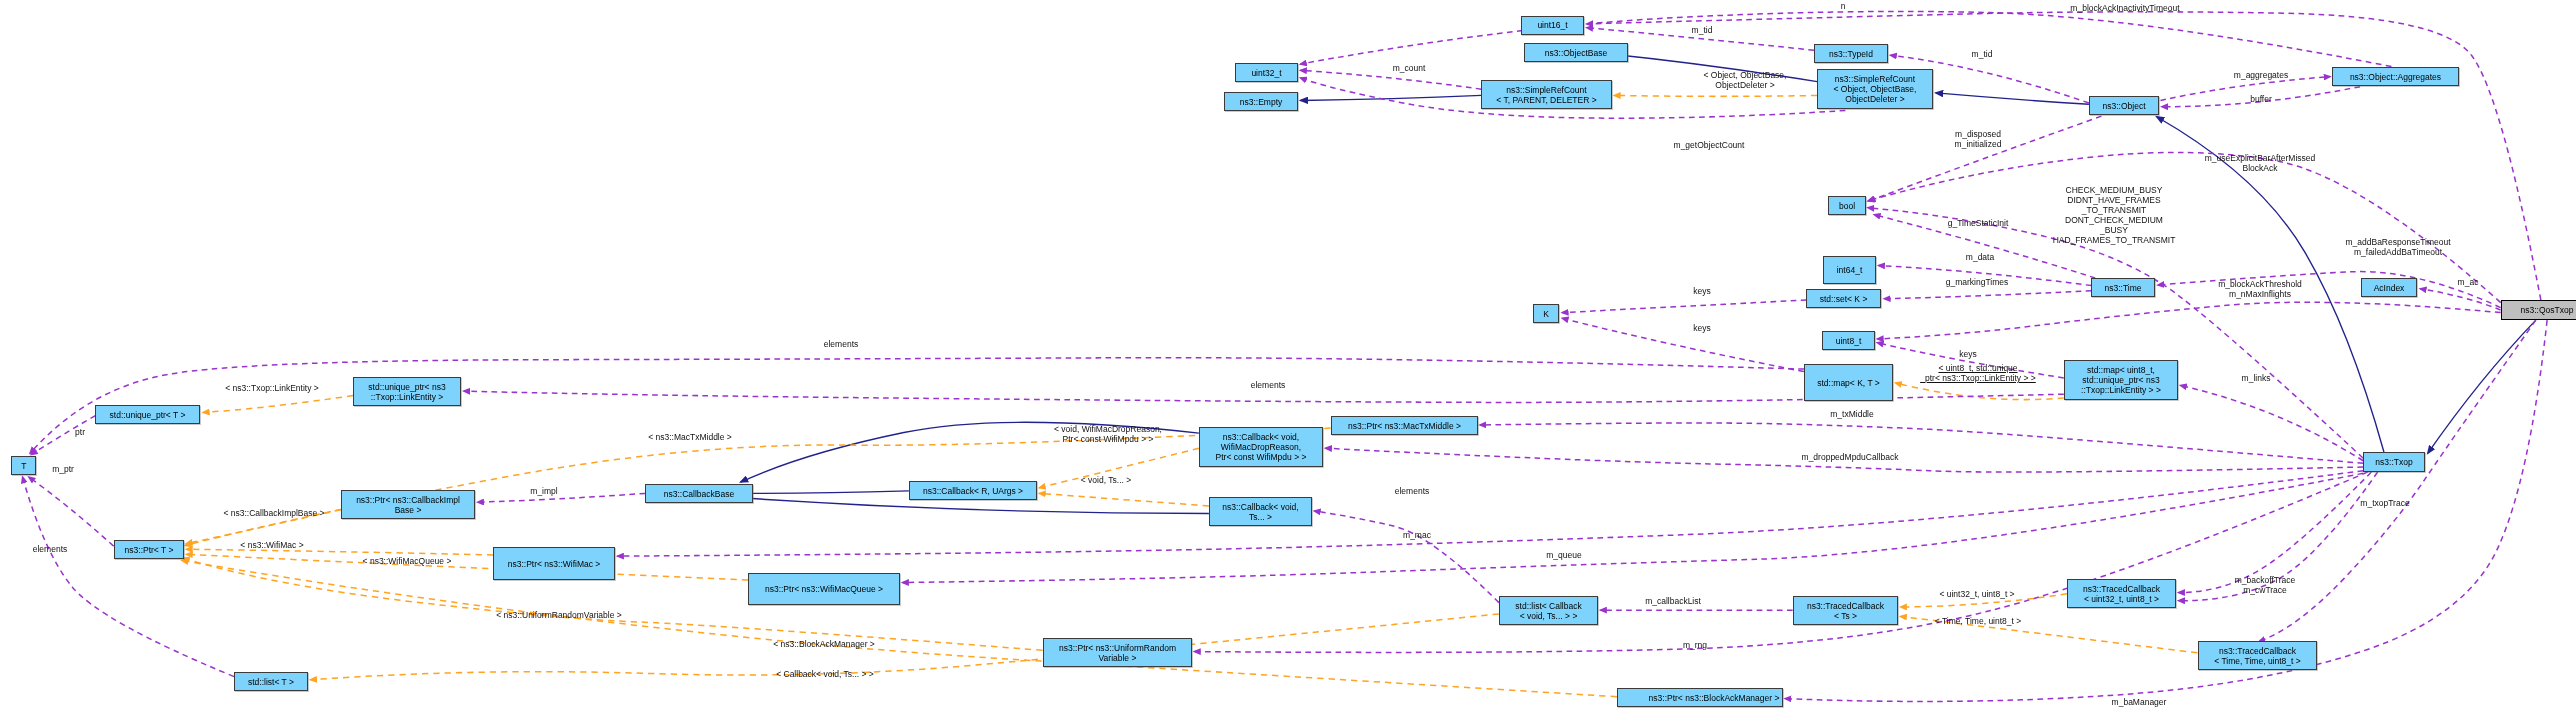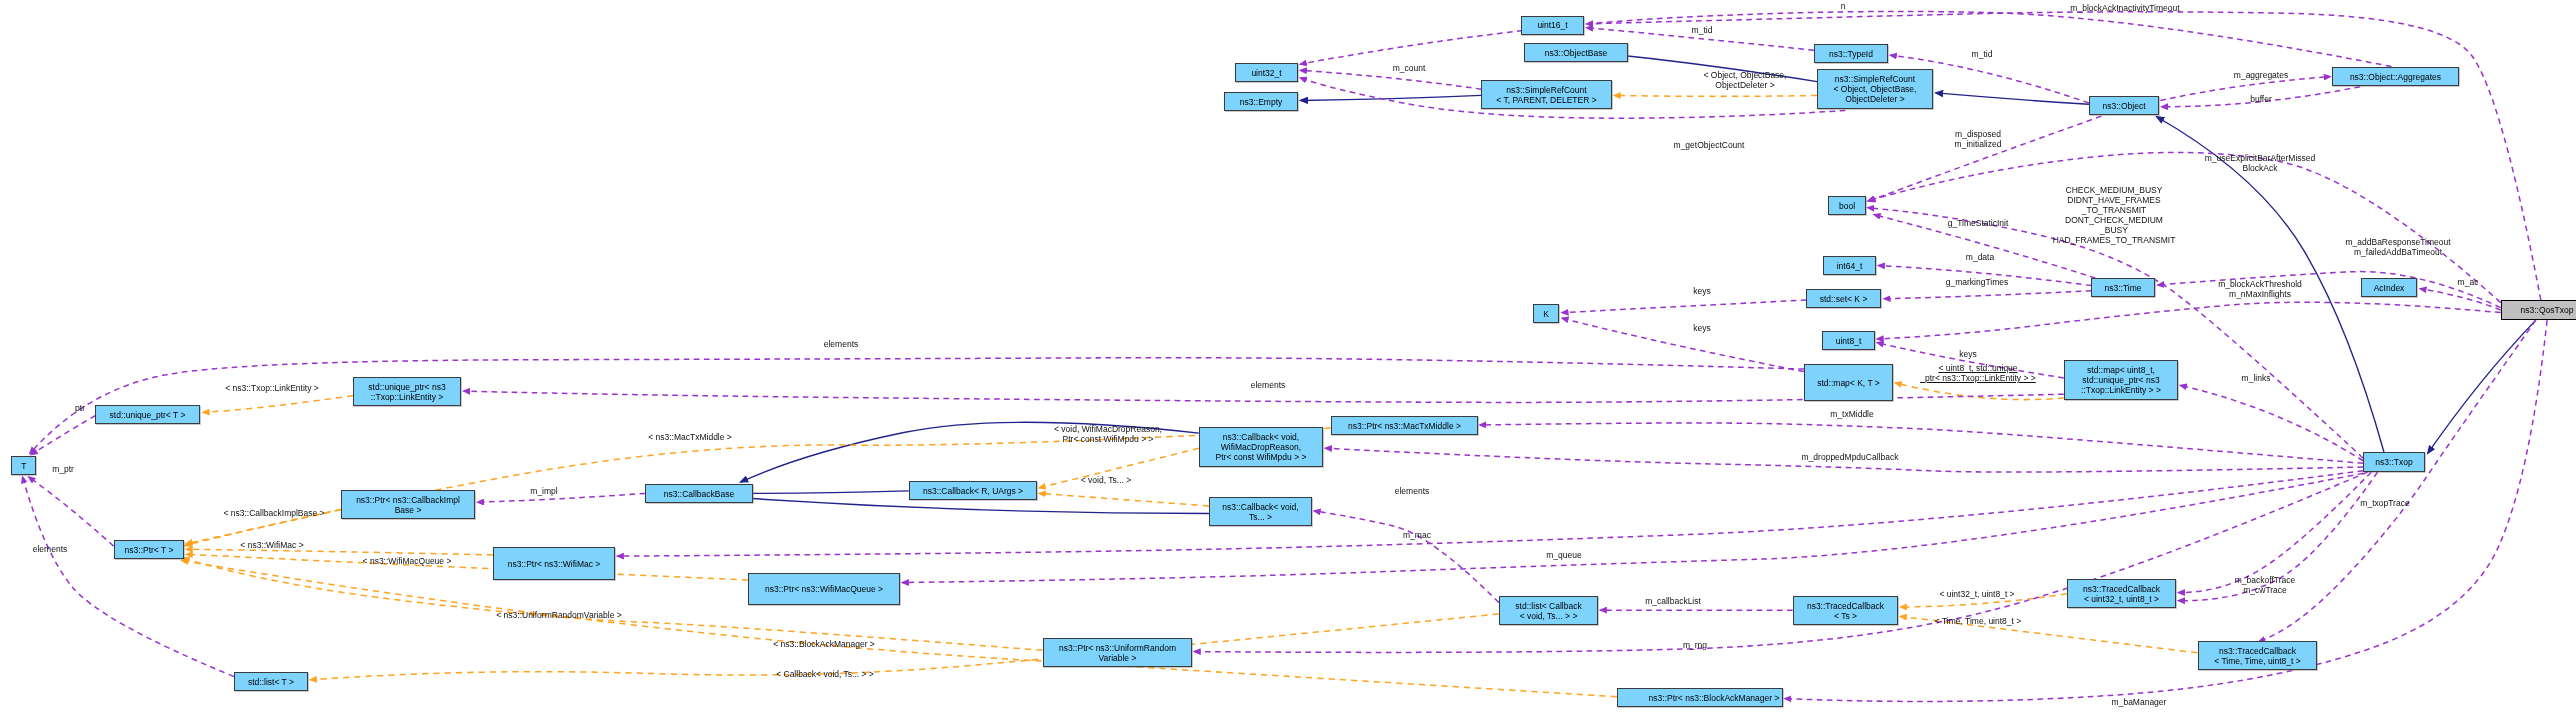--- a/index.html
+++ b/index.html
@@ -138,21 +138,21 @@
 m_failedAddBaTimeout</div>
     <div class="elabel member" style="left: 2260px; top: 279px;">m_blockAckThreshold
 m_nMaxInflights</div>
     <div class="elabel member" style="left: 2468px; top: 277px;">m_ac</div>
     <div class="elabel member" style="left: 1702px; top: 286px;">keys</div>
     <div class="elabel member" style="left: 1702px; top: 323px;">keys</div>
     <div class="elabel member" style="left: 1968px; top: 349px;">keys</div>
     <div class="elabel member" style="left: 2256px; top: 373px;">m_links</div>
     <div class="elabel member" style="left: 841px; top: 339px;">elements</div>
     <div class="elabel member" style="left: 1268px; top: 380px;">elements</div>
-    <div class="elabel member" style="left: 65px; top: 403px; padding-left: 30px;">ptr</div>
+    <div class="elabel member" style="left: 65px; top: 427px; padding-left: 30px;">ptr</div>
     <div class="elabel member" style="left: 63px; top: 464px;">m_ptr</div>
     <div class="elabel member" style="left: 50px; top: 544px;">elements</div>
     <div class="elabel member" style="left: 544px; top: 486px;">m_impl</div>
     <div class="elabel member" style="left: 1852px; top: 409px;">m_txMiddle</div>
     <div class="elabel member" style="left: 1850px; top: 452px;">m_droppedMpduCallback</div>
     <div class="elabel member" style="left: 1412px; top: 486px;">elements</div>
     <div class="elabel member" style="left: 1417px; top: 530px;">m_mac</div>
     <div class="elabel member" style="left: 1564px; top: 550px;">m_queue</div>
     <div class="elabel member" style="left: 1673px; top: 596px;">m_callbackList</div>
     <div class="elabel member" style="left: 1695px; top: 640px;">m_rng</div>
@@ -184,21 +184,21 @@
     <div class="node" style="left: 1814px; top: 44px; width: 74px; height: 19px;">ns3::TypeId</div>
     <div class="node" style="left: 1481px; top: 80px; width: 131px; height: 29px;">ns3::SimpleRefCount
 &lt; T, PARENT, DELETER &gt;</div>
     <div class="node" style="left: 1224px; top: 92px; width: 74px; height: 19px;">ns3::Empty</div>
     <div class="node" style="left: 1817px; top: 69px; width: 116px; height: 40px;">ns3::SimpleRefCount
 &lt; Object, ObjectBase,
 ObjectDeleter &gt;</div>
     <div class="node" style="left: 2089px; top: 96px; width: 70px; height: 19px;">ns3::Object</div>
     <div class="node" style="left: 2332px; top: 67px; width: 127px; height: 19px;">ns3::Object::Aggregates</div>
     <div class="node" style="left: 1828px; top: 196px; width: 38px; height: 19px;">bool</div>
-    <div class="node" style="left: 1823px; top: 256px; width: 53px; height: 19px;">int64_t</div>
+    <div class="node" style="left: 1823px; top: 256px; width: 53px; height: 28px;">int64_t</div>
     <div class="node" style="left: 2091px; top: 278px; width: 64px; height: 19px;">ns3::Time</div>
     <div class="node" style="left: 2361px; top: 278px; width: 56px; height: 19px;">AcIndex</div>
     <div class="node highlight" style="left: 2501px; top: 300px; width: 92px; height: 20px;">ns3::QosTxop</div>
     <div class="node" style="left: 1806px; top: 289px; width: 75px; height: 19px;">std::set&lt; K &gt;</div>
     <div class="node" style="left: 1533px; top: 304px; width: 26px; height: 19px;">K</div>
     <div class="node" style="left: 1822px; top: 331px; width: 53px; height: 19px;">uint8_t</div>
     <div class="node" style="left: 1804px; top: 364px; width: 89px; height: 37px;">std::map&lt; K, T &gt;</div>
     <div class="node" style="left: 2064px; top: 360px; width: 114px; height: 40px;">std::map&lt; uint8_t,
 std::unique_ptr&lt; ns3
 ::Txop::LinkEntity &gt; &gt;</div>

